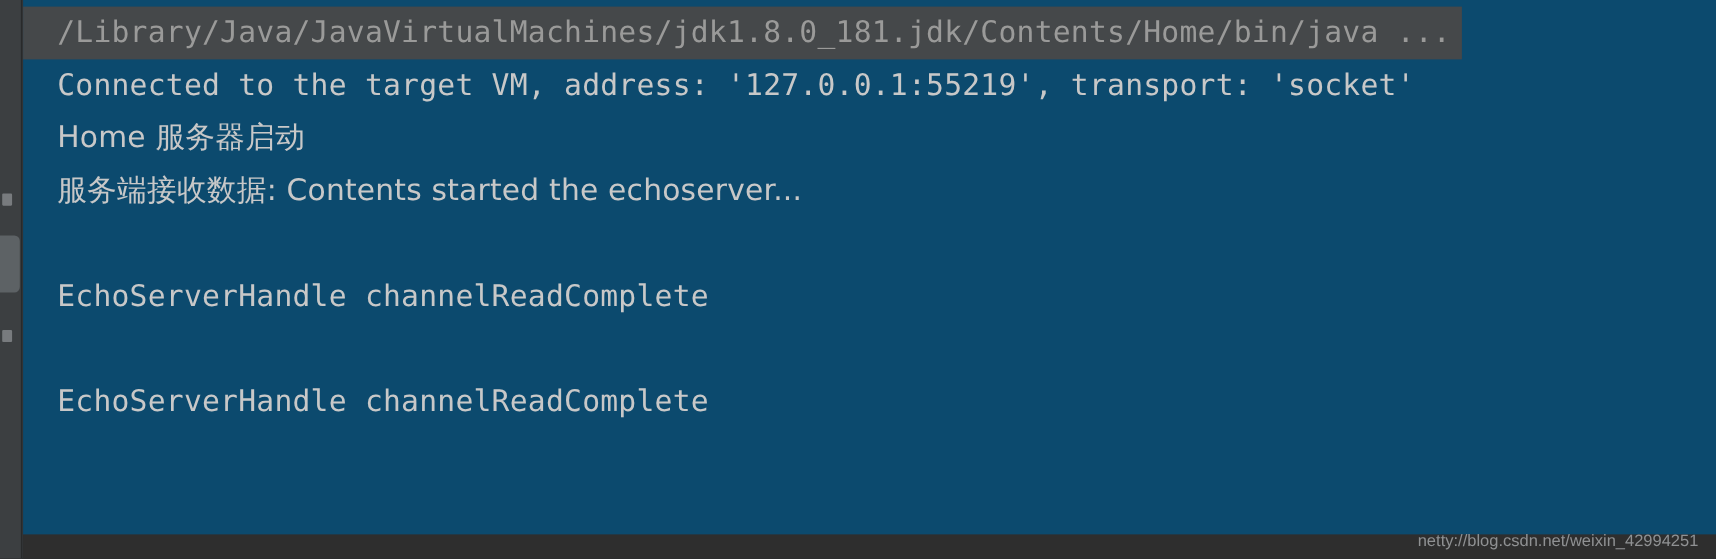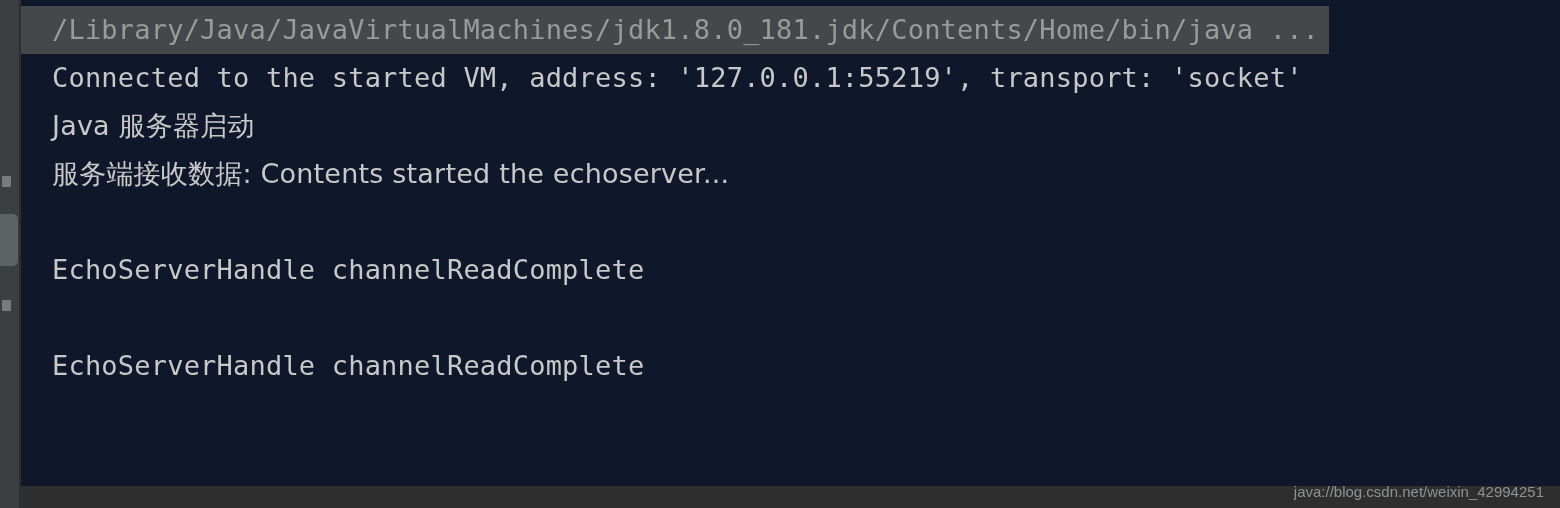--- a/index.html
+++ b/index.html
@@ -56,21 +56,21 @@
     background: #4a88c7;
   }
 
   
   #console {
     position: absolute;
     left: 21px;
     top: 0;
     right: 0;
     bottom: 22px;
-    background: #0f172a;
+    background: #0c4a6e;
     padding-top: 6px;
     box-sizing: border-box;
   }
   .line {
     position: relative;
     height: 48px;
     line-height: 48px;
     font-size: 27px;
     letter-spacing: 0.2px;
     color: #a9b7c6;
@@ -129,33 +129,33 @@
   </div>
 
   <div id="tab-indicator"></div>
 
   <div id="console">
 
     <div class="cmd-wrap">
       <span class="line cmd">/Library/Java/JavaVirtualMachines/jdk1.8.0_181.jdk/Contents/Home/bin/java ...</span>
     </div>
 
-    <div class="line out">Connected to the started VM, address: '127.0.0.1:55219', transport: 'socket'</div>
+    <div class="line out">Connected to the target VM, address: '127.0.0.1:55219', transport: 'socket'</div>
 
-    <div class="line out cjk">Java 服务器启动</div>
+    <div class="line out cjk">Home 服务器启动</div>
 
     <div class="line out cjk">服务端接收数据: Contents started the echoserver...</div>
 
     <div class="line blank"></div>
 
     <div class="line out">EchoServerHandle channelReadComplete</div>
 
 
     <div class="line blank"></div>
 
     <div class="line out">EchoServerHandle channelReadComplete</div>
 
   </div>
 
   <div id="bottom-strip"></div>
-  <div id="watermark">java://blog.csdn.net/weixin_42994251</div>
+  <div id="watermark">netty://blog.csdn.net/weixin_42994251</div>
 
 </div>
 
 </body></html>

